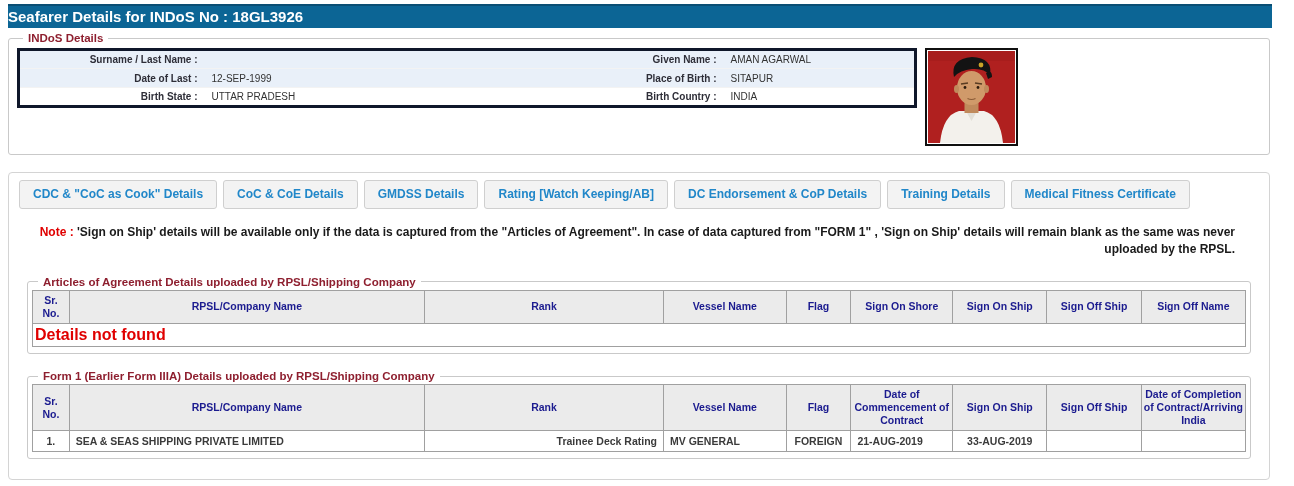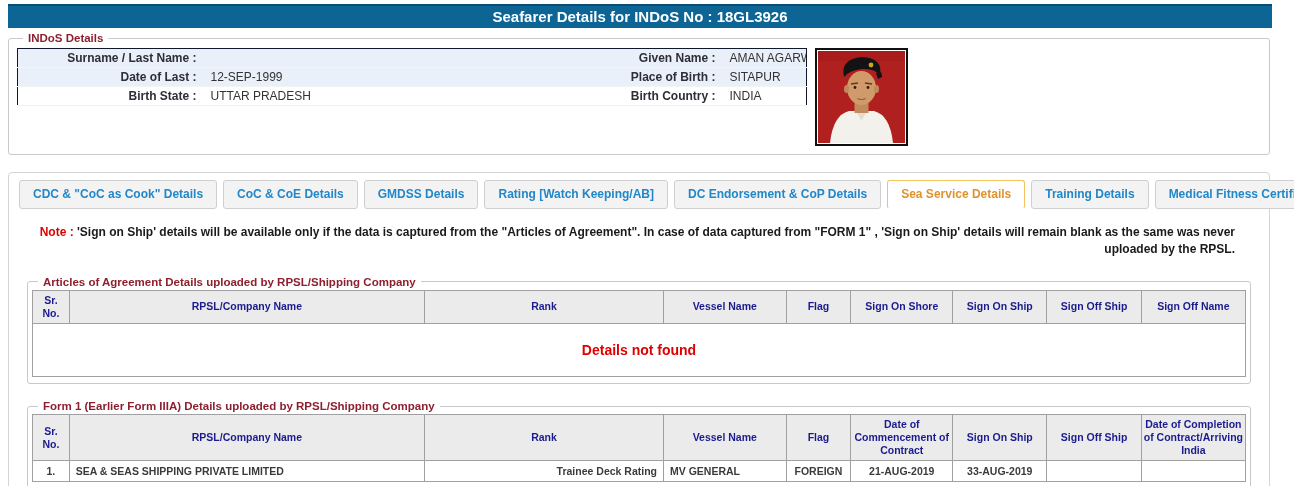--- a/index.html
+++ b/index.html
@@ -6,36 +6,36 @@
   html,body { margin:0; padding:0; }
   body {
     width:1294px; height:486px; background:#ffffff;
     font-family:"Liberation Sans","DejaVu Sans",sans-serif;
     color:#333; overflow:hidden;
   }
   
   .title-bar {
     margin:4px 22px 0 8px; height:24px; line-height:22px;
     background:#0c6595; border-top:2px solid #0a4e74;
-    color:#ffffff; font-weight:bold; font-size:15px; text-align:center;
+    color:#ffffff; font-weight:bold; font-size:15px; 
   }
   
   fieldset.fs {
     border:1px solid #c9c9c9; border-radius:3px;
     margin:4px 24px 14px 8px; padding:2px 8px 8px 8px;
   }
   fieldset.fs legend {
     color:#8e1f2f; font-weight:bold; font-size:11.5px;
     padding:0 5px; margin-left:6px;
   }
   
   .indos-body { display:flex; align-items:flex-start; padding-top:2px; }
   table.details-table {
-    width:790px; border-collapse:collapse; border:1px solid #0f172a;
-    font-size:12px; table-layout:fixed;
+    width:900px; border-collapse:collapse; border:3px solid #0f172a;
+    font-size:10px; table-layout:fixed;
   }
   .details-table td { height:19px; padding:0 7px; overflow:hidden; white-space:nowrap; }
   .details-table tr.stripe { background:#e9f0f9; }
   .details-table tr { border-bottom:1px solid #f3f3f3; }
   .details-table td.lbl { font-weight:bold; color:#2e2e38; text-align:right; }
   .details-table td.c1 { width:186px; }
   .details-table td.c2 { width:392px; }
   .details-table td.c3 { width:127px; }
   .photo-frame {
     margin-left:8px; width:93px; height:98px;
@@ -69,21 +69,21 @@
   .grid th {
     border:1px solid #a0a0a0; background:#ebebeb; color:#1b1b8f;
     font-size:10.5px; font-weight:bold; text-align:center;
     padding:3px 2px; line-height:1.25;
   }
   .grid td {
     border:1px solid #a0a0a0; font-size:10.5px; font-weight:bold;
     color:#3b3b3b; padding:4px 6px; height:21px; overflow:hidden; white-space:nowrap;
   }
   .grid td.empty {
-    text-align:center; color:#e00000; font-size:14px; padding:18px; height:auto;
+    color:#e00000; font-size:16px; padding:2px; height:auto;
   }
 </style>
 </head>
 <body>
 
 <div>
 
   <div class="title-bar">Seafarer Details for INDoS No : 18GL3926</div>
 
   <fieldset class="fs">
@@ -139,21 +139,20 @@
     </div>
   </fieldset>
 
   <div class="tab-panel">
     <div class="tabs" id="tabs">
         <div class="tab">CDC &amp; "CoC as Cook" Details</div>
         <div class="tab">CoC &amp; CoE Details</div>
         <div class="tab">GMDSS Details</div>
         <div class="tab">Rating [Watch Keeping/AB]</div>
         <div class="tab">DC Endorsement &amp; CoP Details</div>
-        <div class="tab active">Sea Service Details</div>
         <div class="tab">Training Details</div>
         <div class="tab">Medical Fitness Certificate</div>
       </div>
 
     <div>
       <p class="note">
         <span class="note-prefix">Note :</span>
         <span>'Sign on Ship' details will be available only if the data is captured from the "Articles of Agreement". In case of data captured from "FORM 1" , 'Sign on Ship' details will remain blank as the same was never uploaded by the RPSL.</span>
       </p>
 
@@ -219,21 +218,21 @@
                 <th>Date of Completion of Contract/Arriving India</th>
               </tr>
             </thead>
             <tbody>
               <tr>
                 <td style="text-align: center;">1.</td>
                 <td style="text-align: left;">SEA &amp; SEAS SHIPPING PRIVATE LIMITED</td>
                 <td style="text-align: right;">Trainee Deck Rating</td>
                 <td style="text-align: left;">MV GENERAL</td>
                 <td style="text-align: center;">FOREIGN</td>
-                <td style="text-align: center;">21-AUG-2019</td>
+                <td style="">21-AUG-2019</td>
                 <td style="text-align: center;">33-AUG-2019</td>
                 <td style="text-align: center;"></td>
                 <td style="text-align: center;"></td>
               </tr>
             </tbody>
           </table>
       </fieldset>
     </div>
   </div>
 

